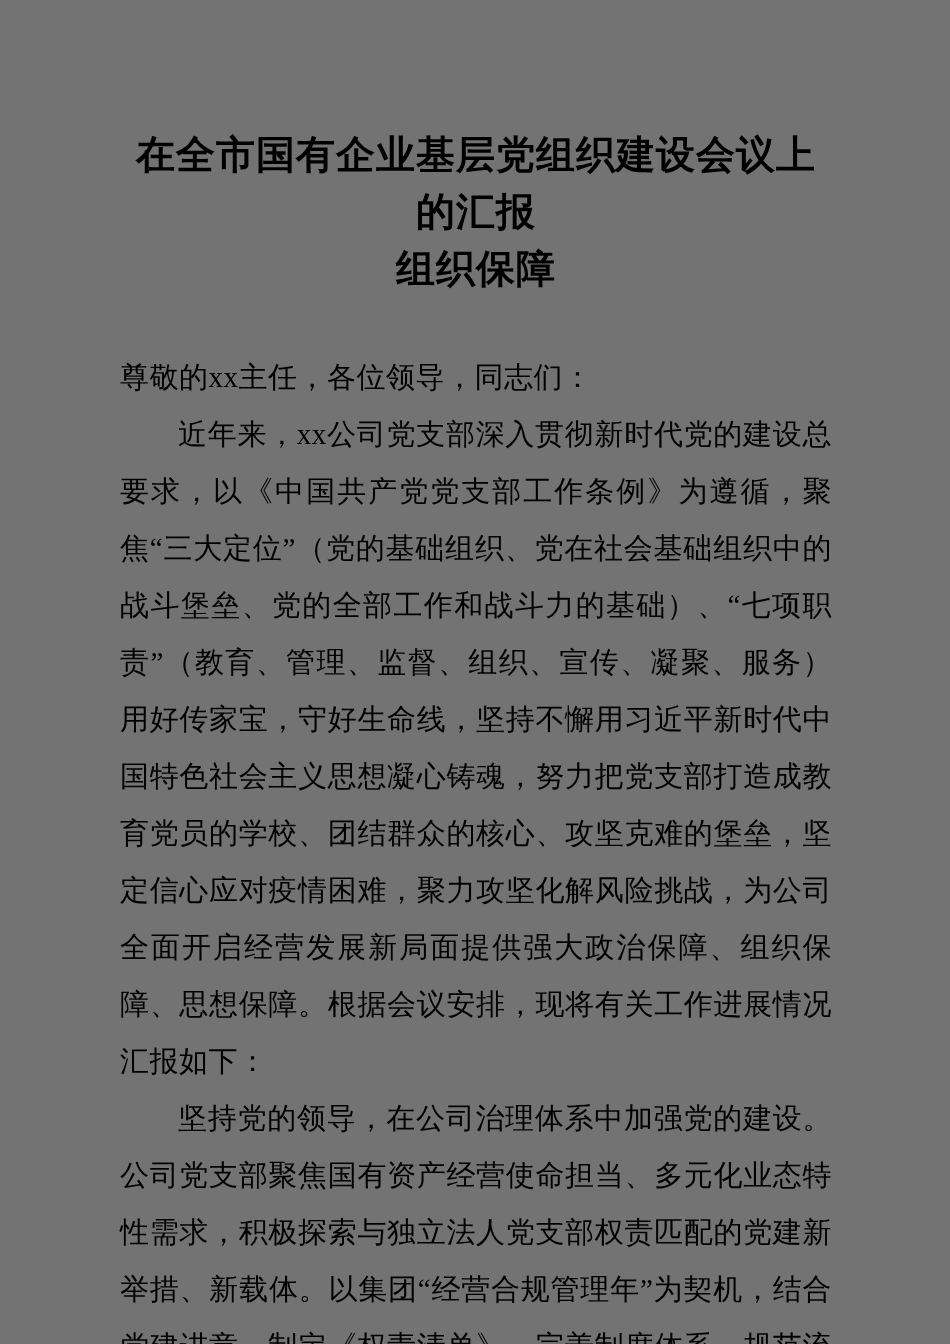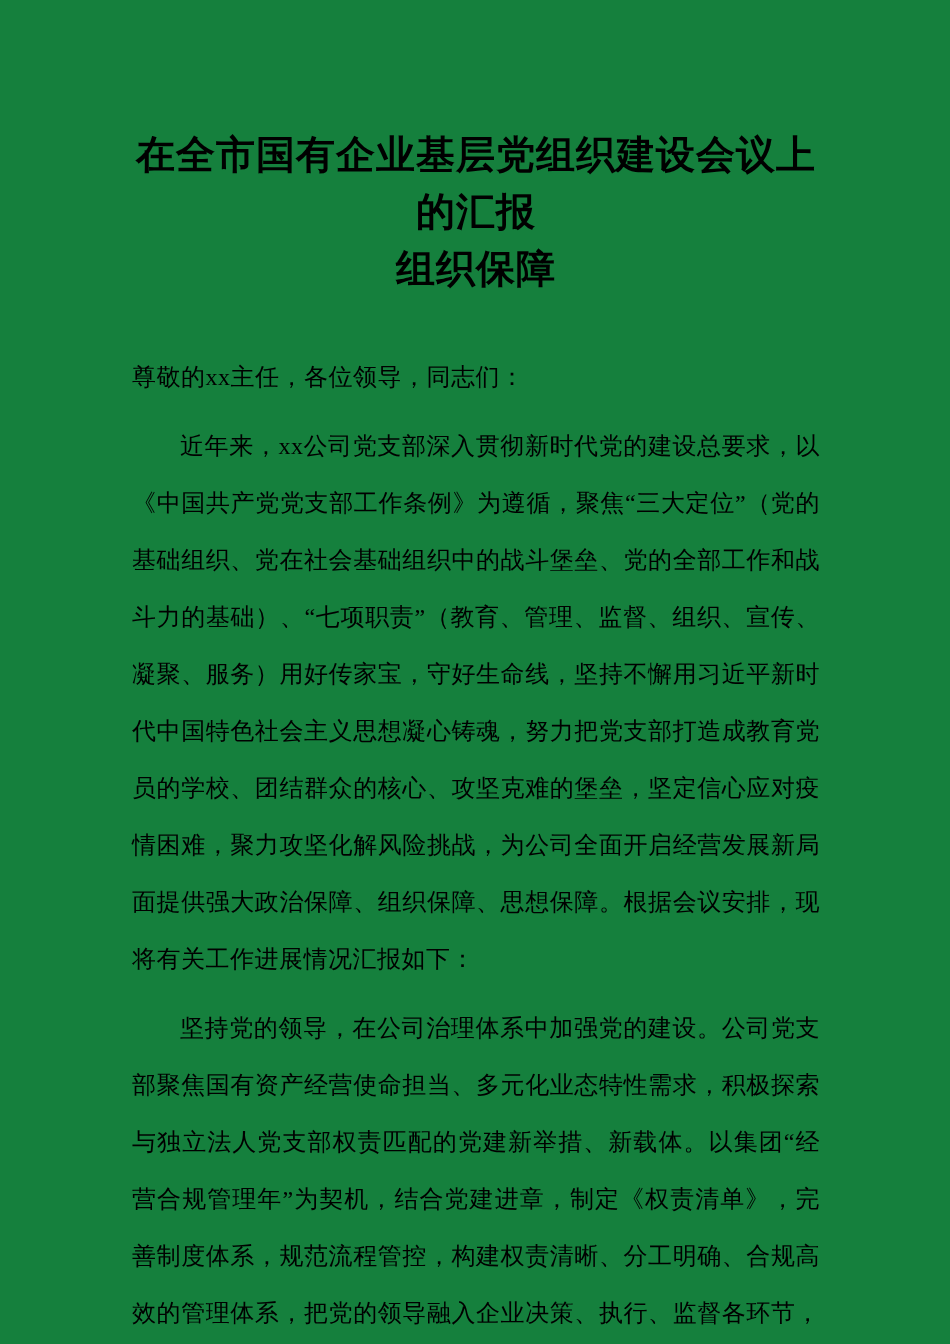--- a/index.html
+++ b/index.html
@@ -5,42 +5,42 @@
   html, body {
     margin: 0;
     padding: 0;
     background: #ffffff;
   }
   .page {
     position: relative;
     width: 950px;
     height: 1344px;
     margin: 0 auto;
-    background: #15803d;
+    background: #737373;
     box-sizing: border-box;
     padding: 126px 118px 40px 120px;
     color: #000000;
     font-family: "Liberation Serif", "DejaVu Serif", serif;
     overflow: hidden;
   }
   .title {
     margin: 0 0 52px 0;
     font-family: "Liberation Sans", "DejaVu Sans", sans-serif;
     font-weight: bold;
     font-size: 39px;
     line-height: 57px;
     text-align: center;
     letter-spacing: 1px;
   }
   .title-line {
     display: block;
   }
   .doc-body p {
-    margin: 12px;
-    font-size: 24px;
+    margin: 0;
+    font-size: 29px;
     line-height: 57px;
     text-align: justify;
     text-justify: inter-ideograph;
     letter-spacing: 0.5px;
     word-break: break-all;
   }
   .indent {
     text-indent: 2em;
   }
 </style>

